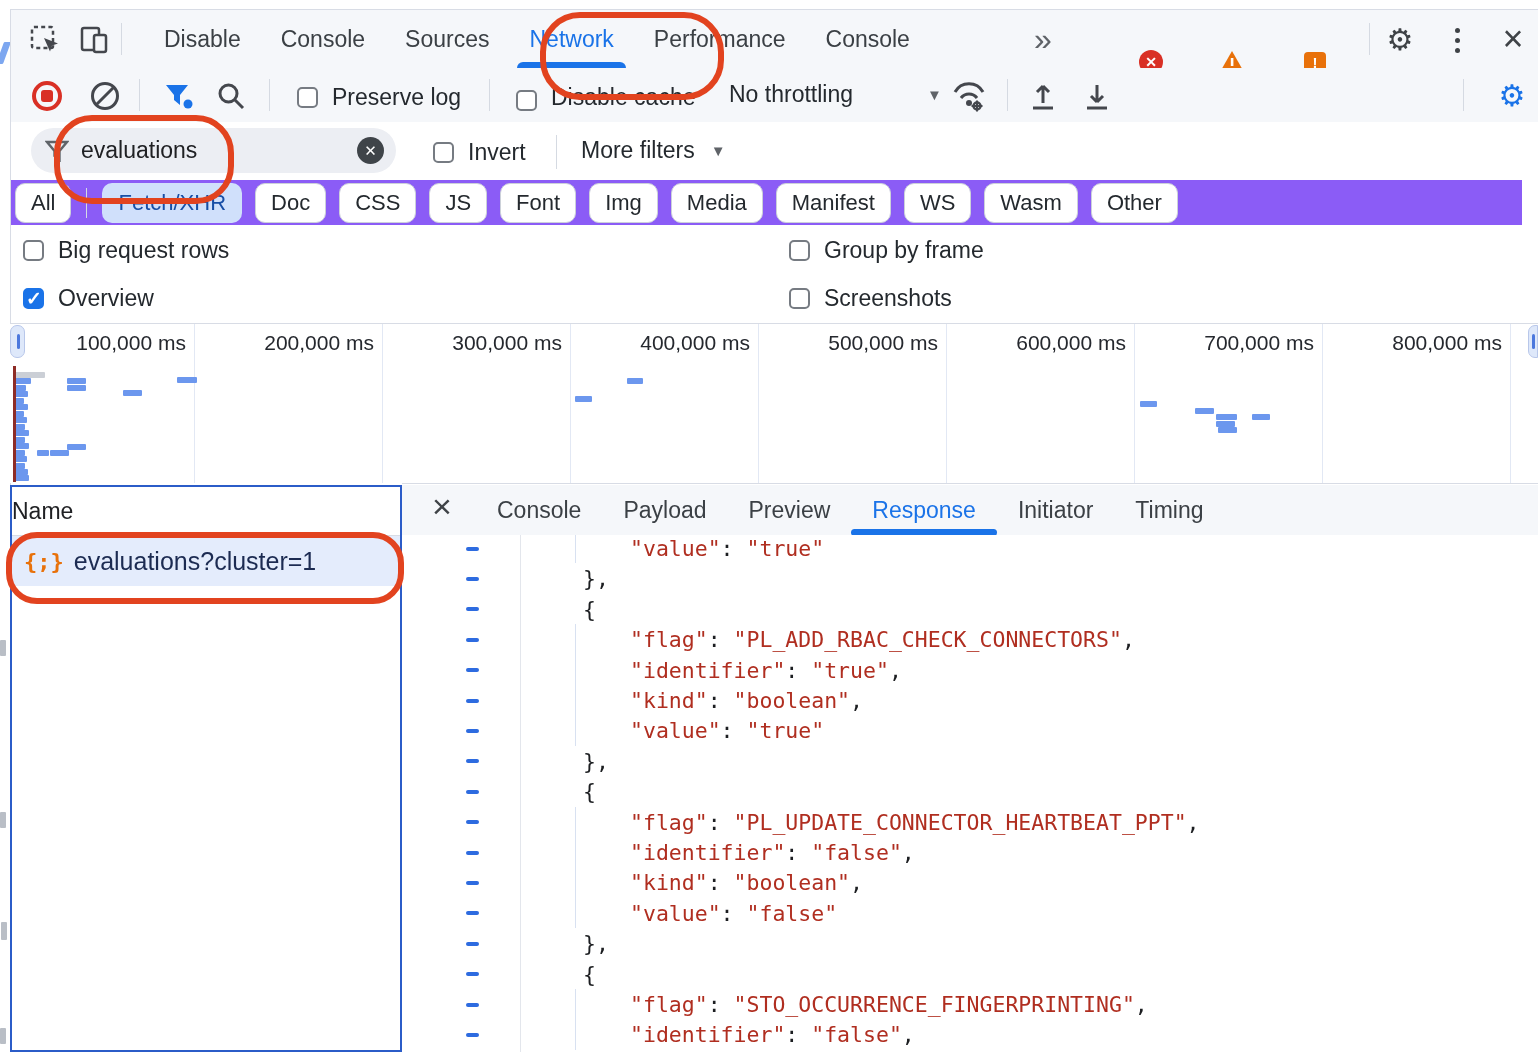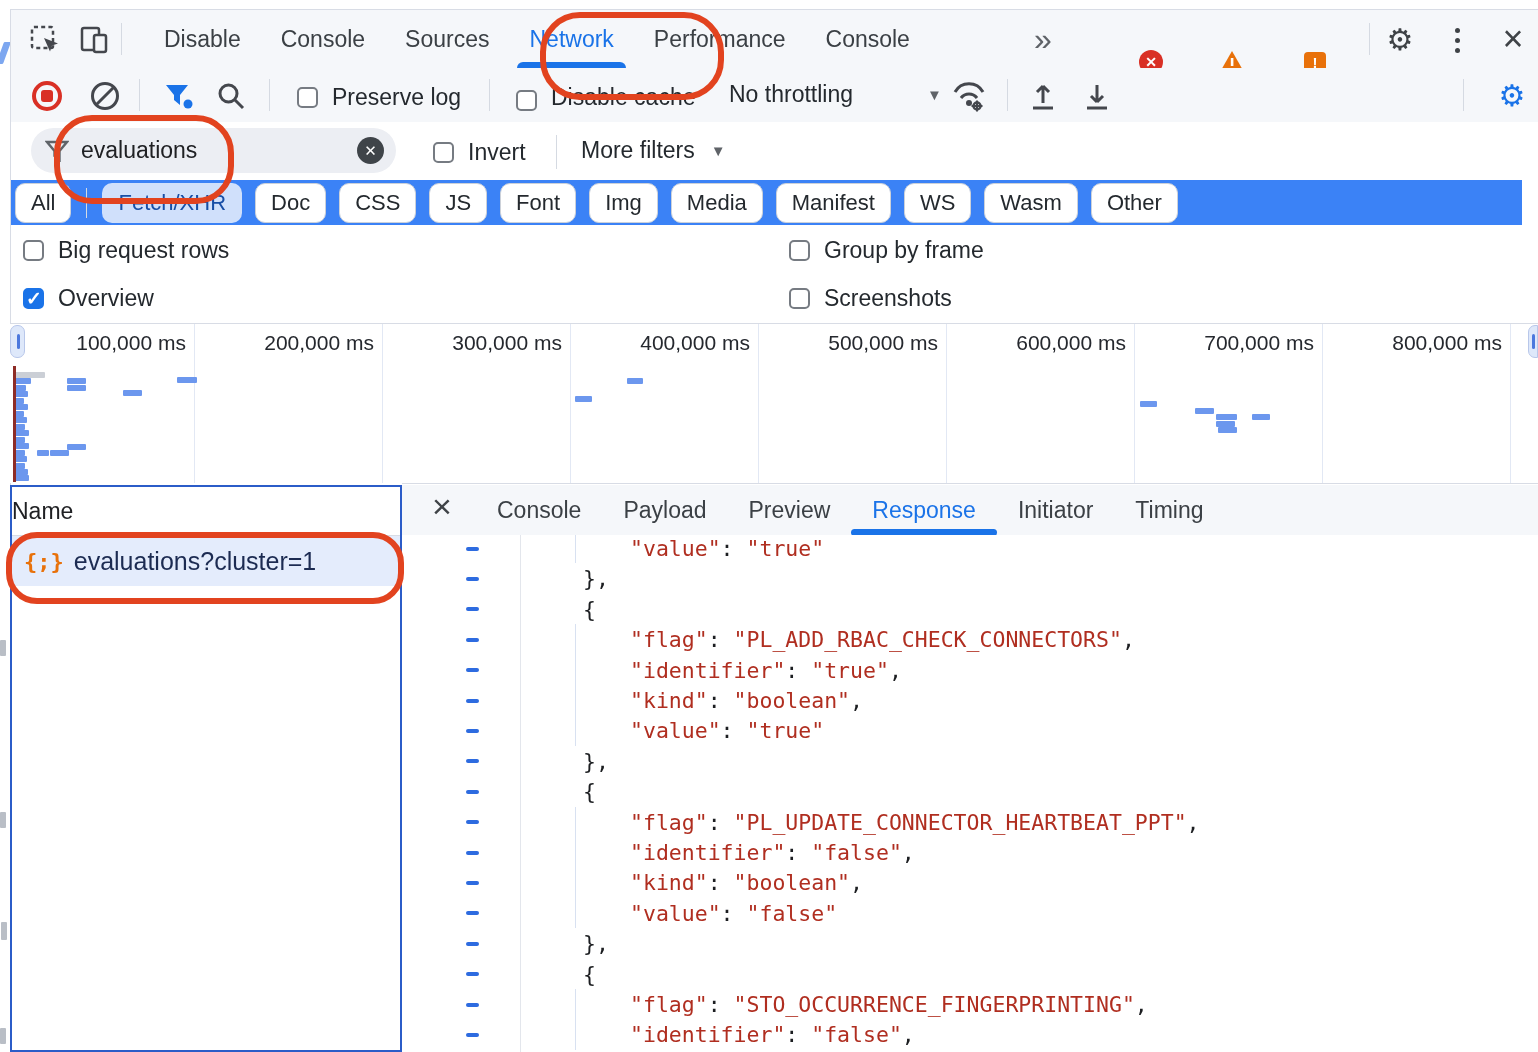--- a/index.html
+++ b/index.html
@@ -39,21 +39,21 @@
   .tbtext{font-size:23px;color:#24292e;}
   
   .filterrow{left:11px;top:122px;right:0;height:58px;background:#fff;}
   .pill{position:absolute;left:20px;top:6px;width:365px;height:45px;border-radius:23px;background:#eceef3;
     display:flex;align-items:center;padding:0 12px 0 14px;box-sizing:border-box;}
   .pill input{border:none;background:transparent;outline:none;font-size:23px;color:#202124;width:240px;
     font-family:"Liberation Sans",sans-serif;margin-left:10px;}
   .clearx{margin-left:auto;width:27px;height:27px;border-radius:50%;background:#3f4449;color:#fff;font-size:15px;
     display:flex;align-items:center;justify-content:center;}
   
-  .chiprow{left:11px;top:180px;right:16px;height:45px;background:#3b82f6;}
+  .chiprow{left:11px;top:180px;right:16px;height:45px;background:#8b5cf6;}
   .chips{position:absolute;left:4px;top:3px;display:flex;gap:13px;align-items:center;}
   .chip{height:38px;display:flex;align-items:center;padding:0 15px;border:1.5px solid #ccd1d9;border-radius:10px;
     font-size:22px;color:#24292e;background:#fff;}
   .chip.sel{background:#d0e0fb;border-color:transparent;color:#174ea6;}
   .chipdiv{width:1px;height:30px;background:#d5dae2;margin:0 2px;}
   
   .optsec{left:11px;top:225px;right:0;height:98px;background:#fff;border-bottom:1px solid #d8dce5;}
   
   .timeline{left:10px;top:324px;right:0;height:159px;background:#fff;}
   .gridline{position:absolute;top:0;bottom:0;width:1px;background:#e2e8f4;}

